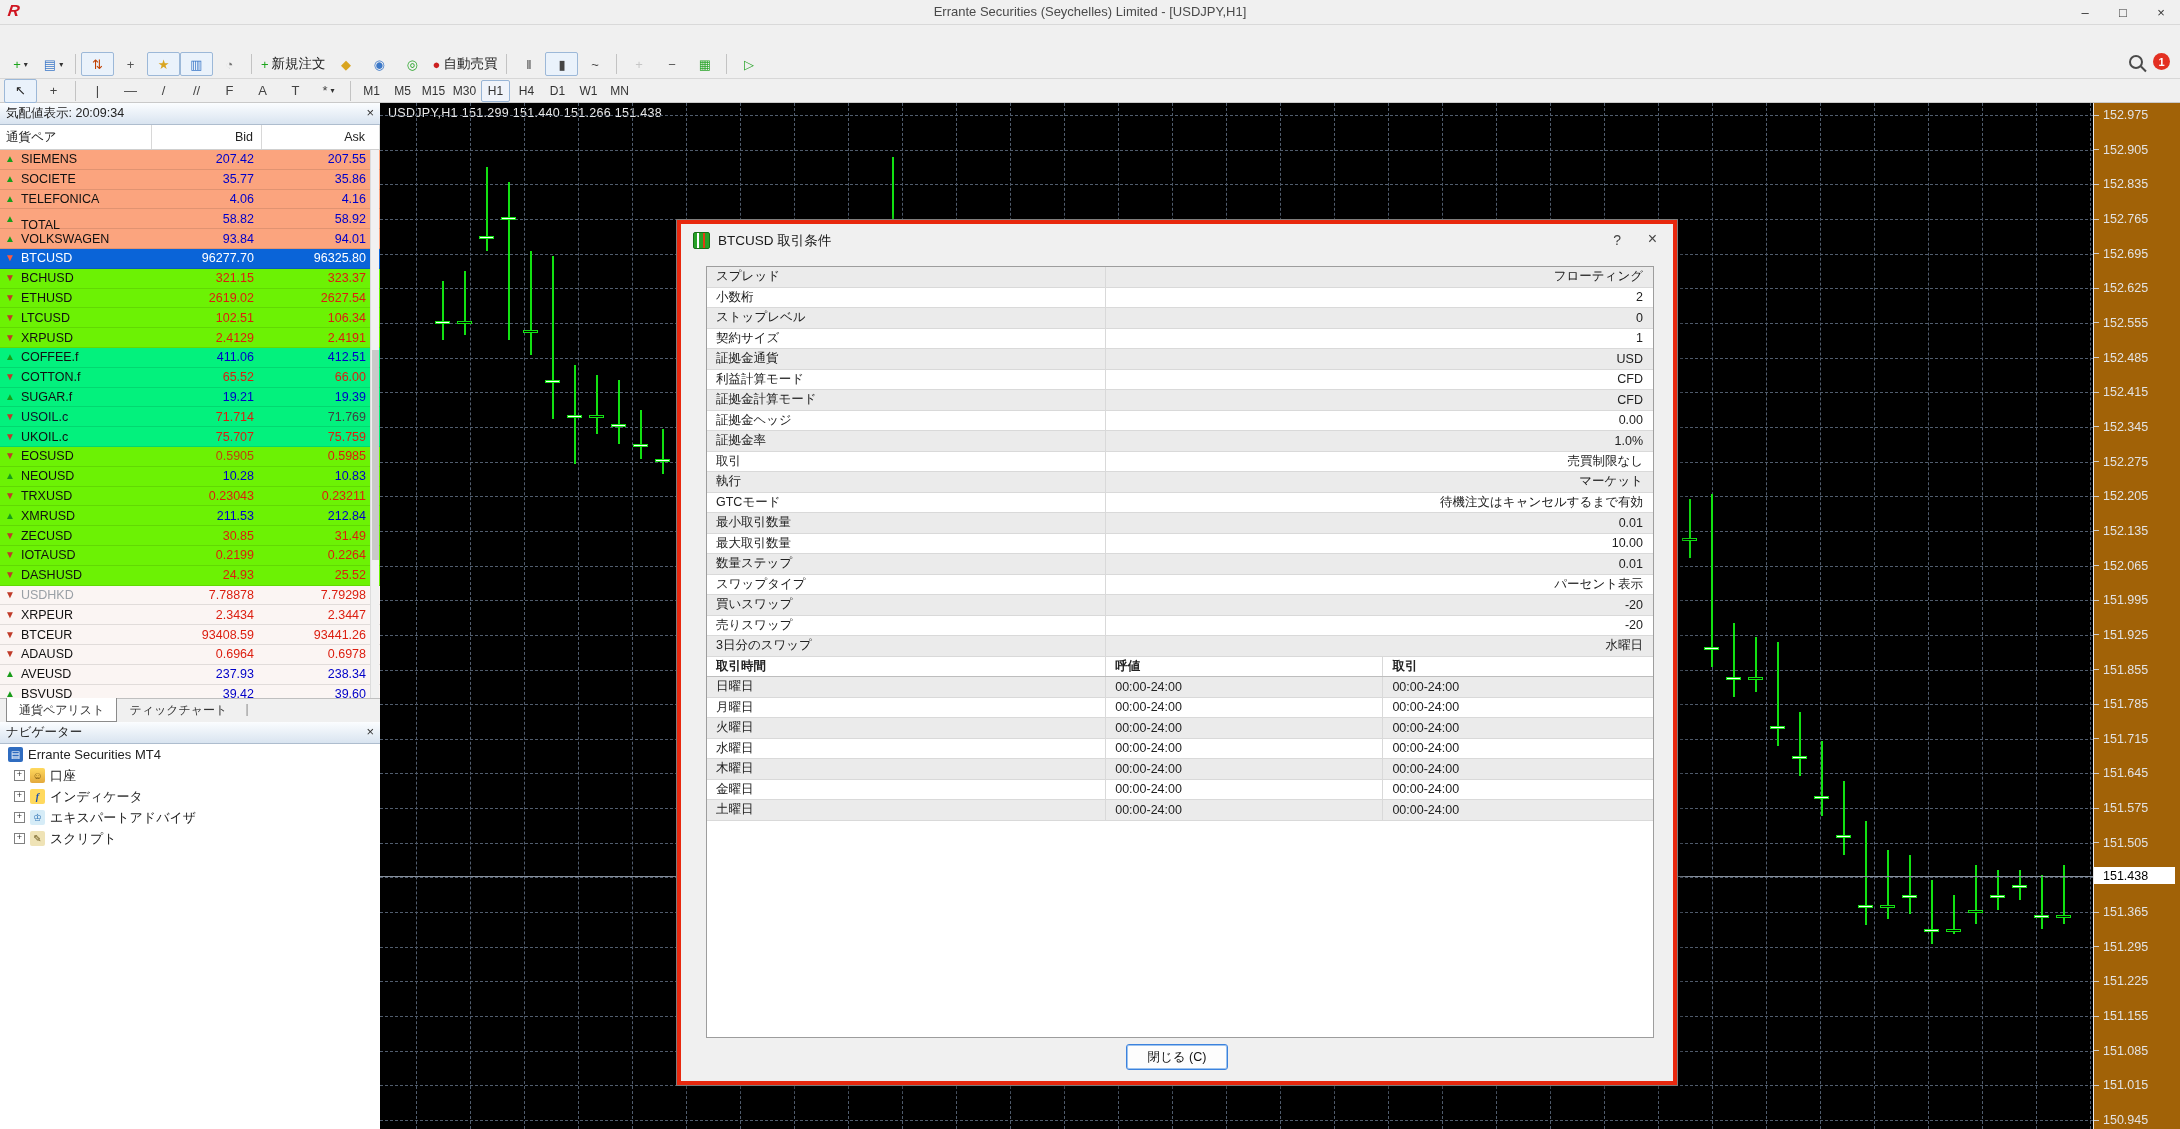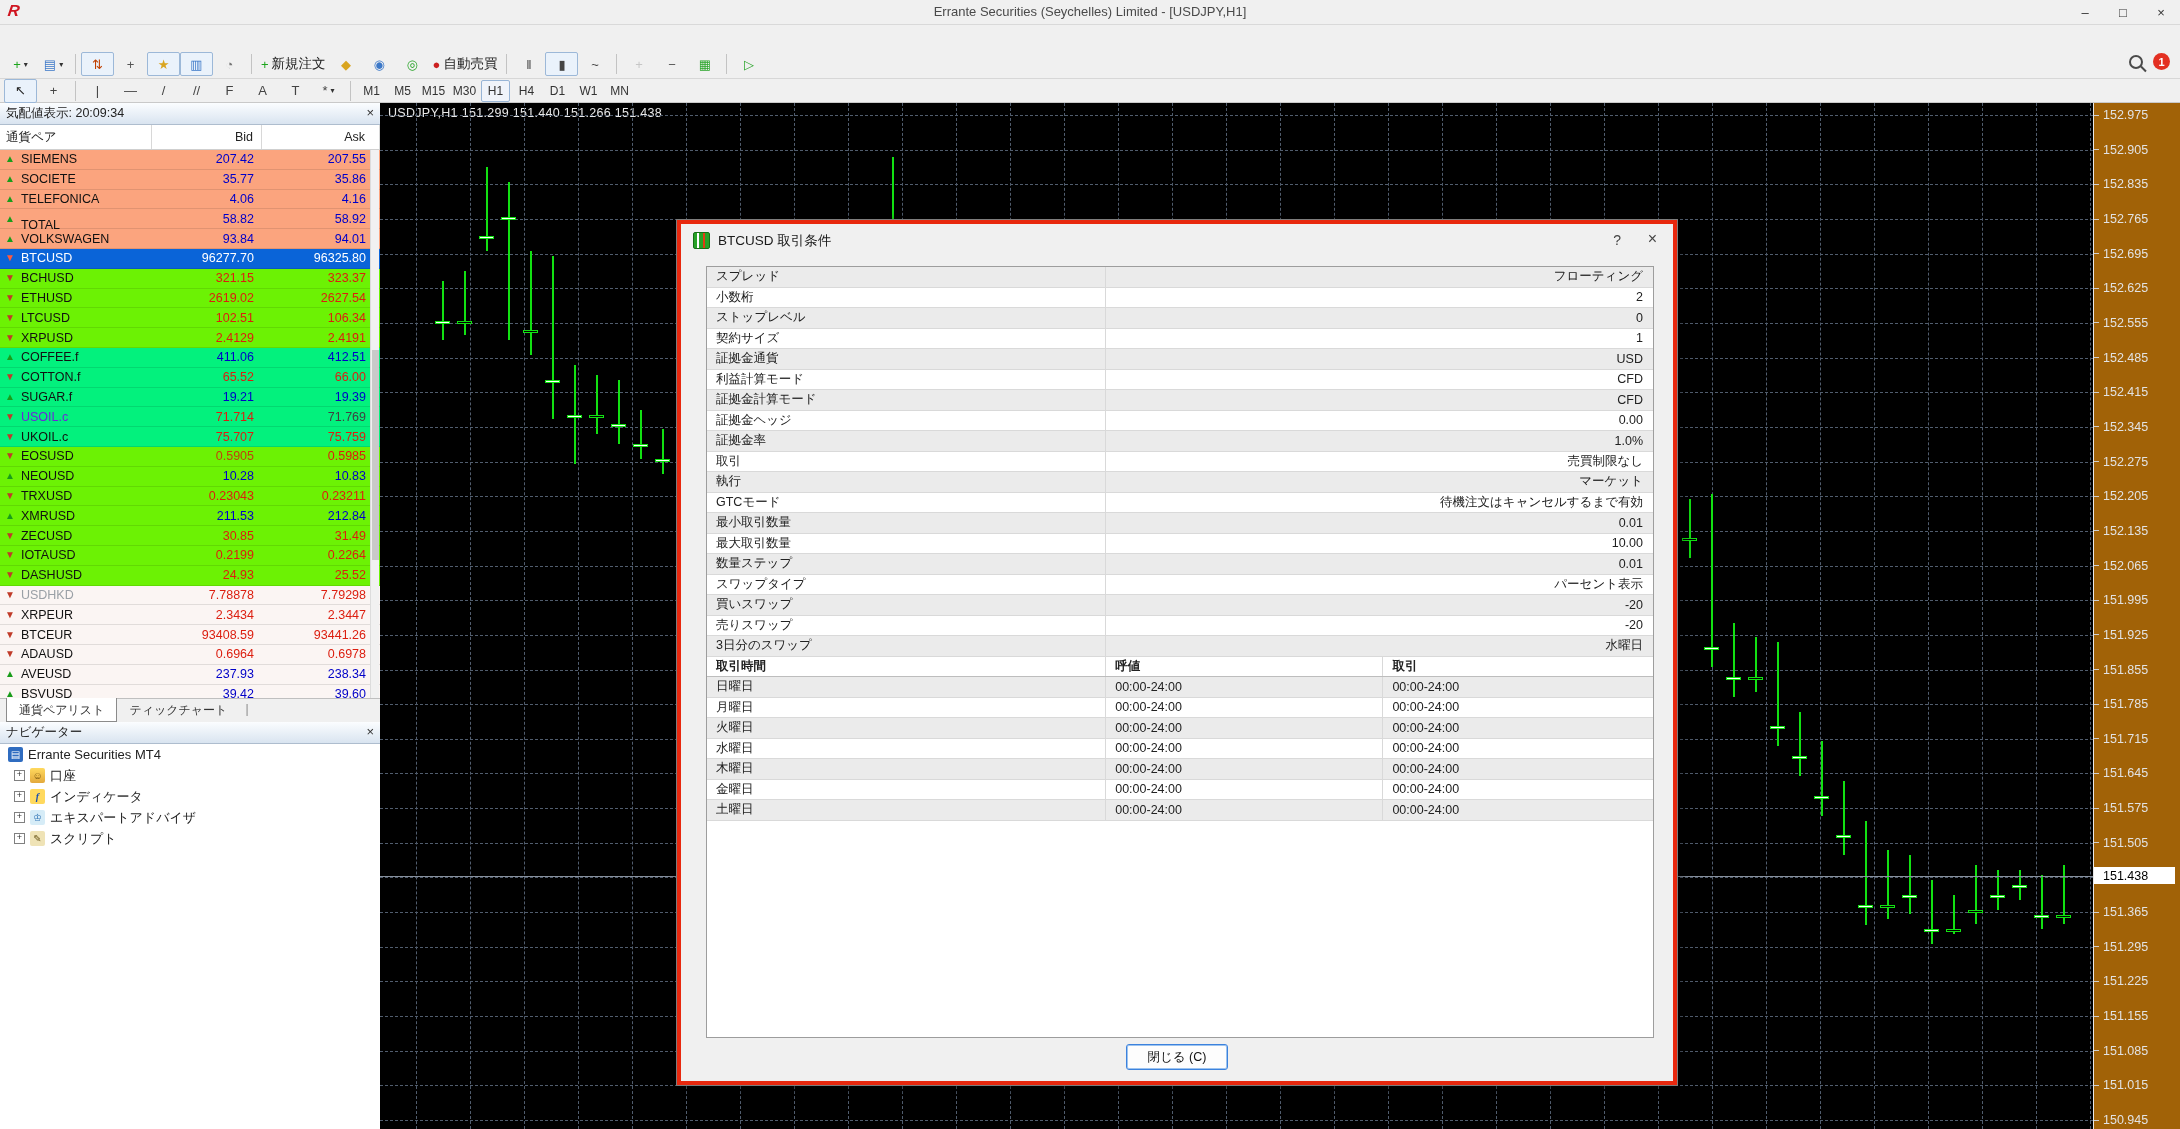--- a/index.html
+++ b/index.html
@@ -354,21 +354,21 @@
           <div class="msym">
             <span class="arr" style="color: rgb(26, 156, 26);">▲</span>
             <span style="color: rgb(17, 17, 17);">SUGAR.f</span>
           </div>
           <div class="mbid" style="color: rgb(0, 0, 200);">19.21</div>
           <div class="mask" style="color: rgb(0, 0, 200);">19.39</div>
         </div>
         <div class="mrow" style="background: rgb(3, 241, 125);">
           <div class="msym">
             <span class="arr" style="color: rgb(192, 58, 40);">▼</span>
-            <span style="color: #6d28d9;">USOIL.c</span>
+            <span style="color: #0f172a;">USOIL.c</span>
           </div>
           <div class="mbid" style="color: rgb(220, 30, 15);">71.714</div>
           <div class="mask" style="color: #404040;">71.769</div>
         </div>
         <div class="mrow" style="background: rgb(3, 241, 125);">
           <div class="msym">
             <span class="arr" style="color: rgb(192, 58, 40);">▼</span>
             <span style="color: rgb(17, 17, 17);">UKOIL.c</span>
           </div>
           <div class="mbid" style="color: rgb(220, 30, 15);">75.707</div>

